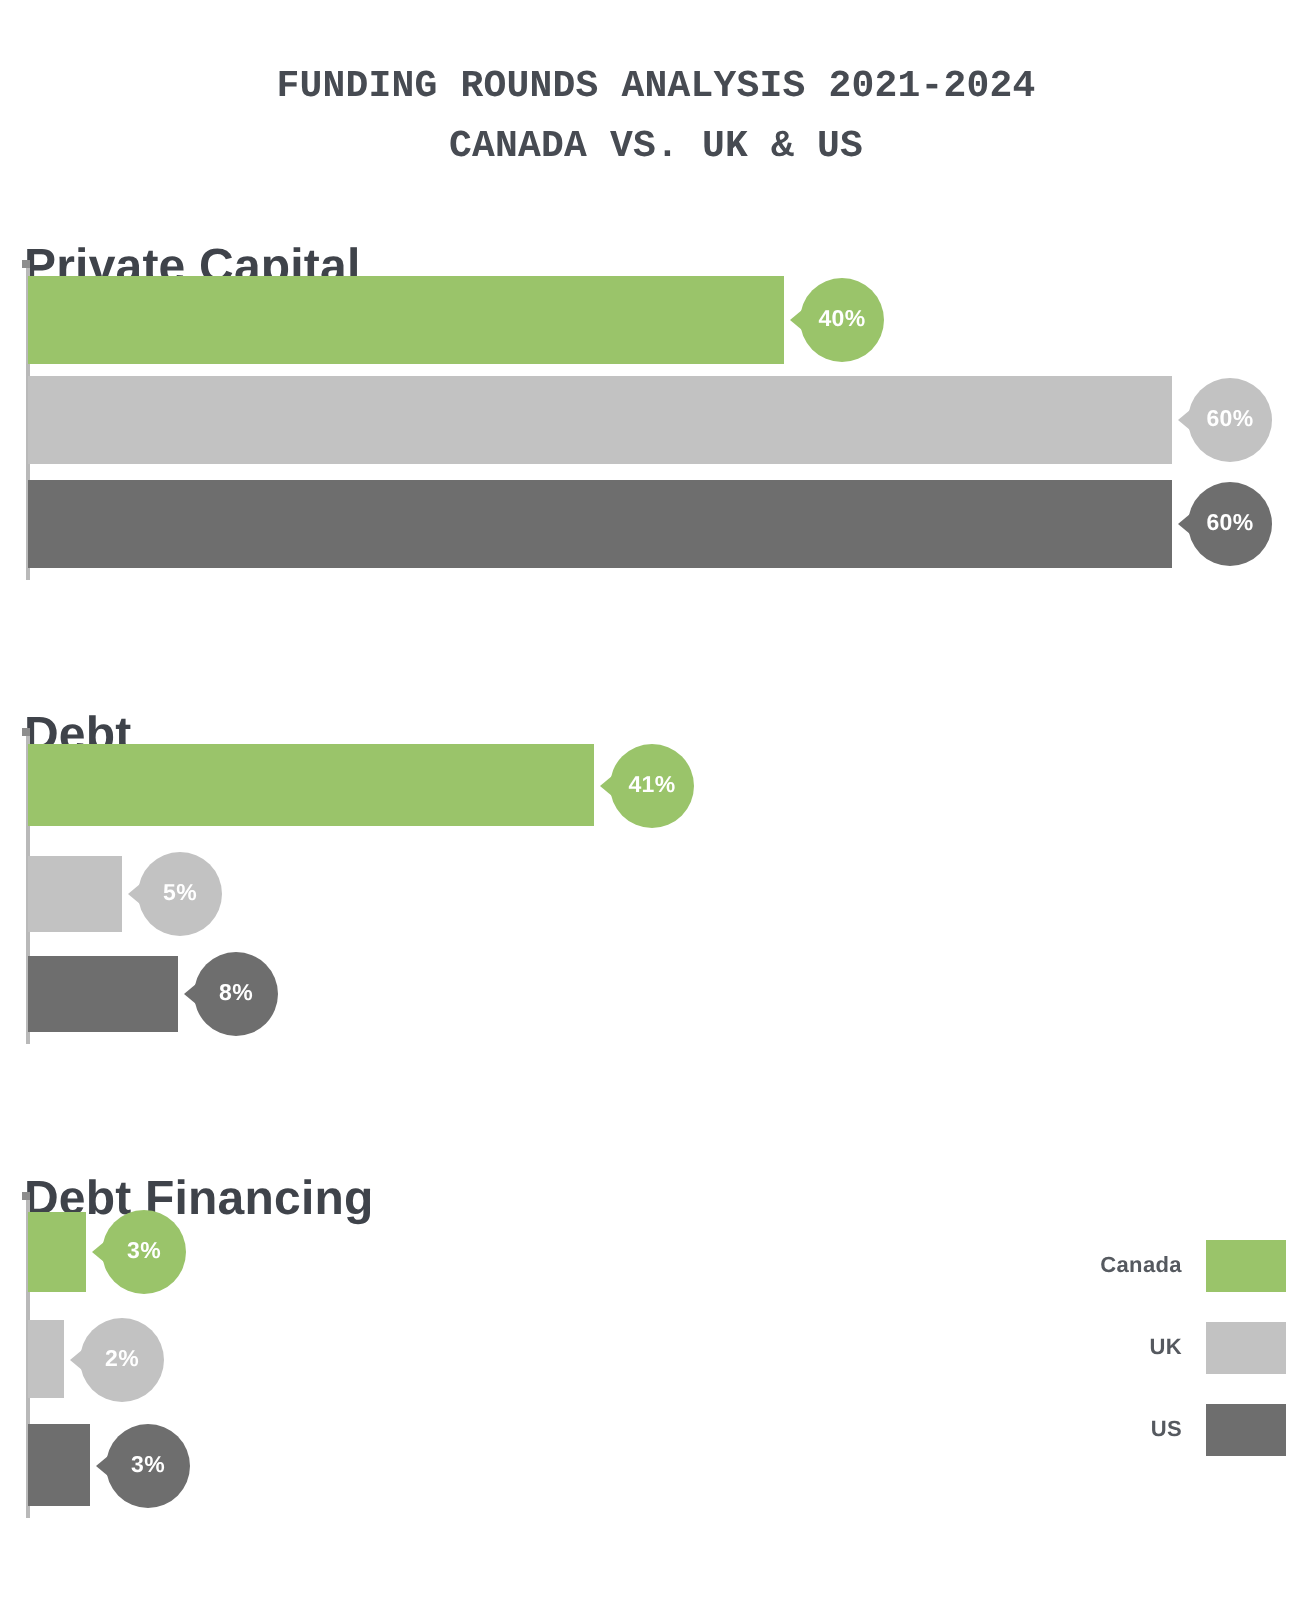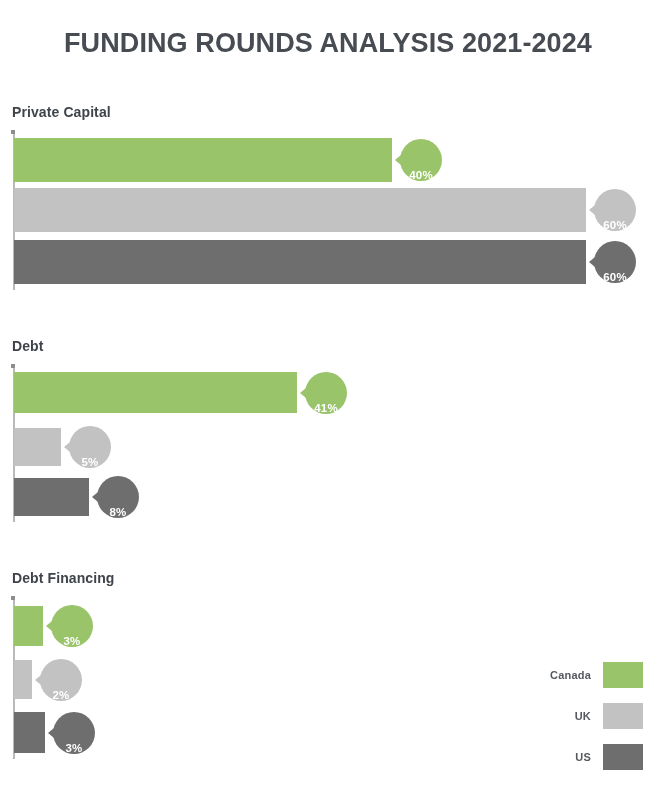--- a/index.html
+++ b/index.html
@@ -25,38 +25,39 @@
   
   .title-block {
     position: absolute;
     top: 28px;
     left: 0;
     width: 656px;
     text-align: center;
     color: #474b52;
   }
   .title-line {
-    font-size: 27px;
+    font-size: 19px;
     font-weight: bold;
     letter-spacing: 0.1px;
     line-height: 30px;
     white-space: nowrap;
+    font-family: Liberation Mono, monospace;
   }
 
   
   .section {
     position: absolute;
     left: 0;
     width: 656px;
   }
   .section-label {
     position: absolute;
     left: 12px;
-    top: 0;
-    font-size: 14px;
+    top: 16px;
+    font-size: 24px;
     font-weight: bold;
     color: #3f434a;
     letter-spacing: 0.1px;
     white-space: nowrap;
   }
   .axis-line {
     position: absolute;
     left: 13px;
     width: 1.5px;
     background: #b9b9b9;
@@ -84,21 +85,21 @@
     position: absolute;
     top: 50%;
     width: 42px;
     height: 42px;
     margin-top: -21px;
     border-radius: 50%;
     color: #ffffff;
     font-size: 11.5px;
     font-weight: bold;
     display: flex;
-    align-items: flex-end;
+    align-items: center;
     justify-content: center;
     letter-spacing: 0.2px;
   }
   .badge-notch {
     position: absolute;
     left: -5px;
     top: 50%;
     margin-top: -5px;
     width: 0;
     height: 0;
@@ -133,20 +134,21 @@
     height: 26px;
   }
 </style>
 </head>
 <body>
 
 <div id="chart-root">
 
   <div class="title-block">
     <div class="title-line">FUNDING ROUNDS ANALYSIS 2021-2024</div>
+    <div class="title-line">CANADA VS. UK &amp; US</div>
   </div>
 
   <div id="sections-host">
       <div class="section" style="top: 104px;">
         <div class="section-label">Private Capital</div>
         <div class="axis-cap" style="top: 26px;"></div>
         <div class="axis-line" style="top: 30px; height: 156px;"></div>
         <div class="bar-row" style="top: 34px; height: 44px; width: 438px;">
           <div class="bar" style="width: 378px; background: rgb(154, 196, 106);"></div>
           <div class="badge" style="left: 386px; background: rgb(154, 196, 106); color: rgb(255, 255, 255);">
@@ -216,21 +218,21 @@
         <div class="bar-row" style="top: 142px; height: 41px; width: 91px;">
           <div class="bar" style="width: 31px; background: rgb(110, 110, 110);"></div>
           <div class="badge" style="left: 39px; background: rgb(110, 110, 110); color: rgb(255, 255, 255);">
             <span class="badge-notch" style="color: rgb(110, 110, 110);"></span>
             <span>3%</span>
           </div>
         </div>
       </div>
     </div>
 
-  <div class="legend" id="legend-host" style="top: 662px; height: 123px; text-align: center;">
+  <div class="legend" id="legend-host" style="top: 620px; height: 123px; text-align: center;">
       <div class="legend-row" style="top: 0px;">
         <span class="legend-label">Canada</span>
         <span class="legend-swatch" style="background: rgb(154, 196, 106);"></span>
       </div>
       <div class="legend-row" style="top: 41px;">
         <span class="legend-label">UK</span>
         <span class="legend-swatch" style="background: rgb(194, 194, 194);"></span>
       </div>
       <div class="legend-row" style="top: 82px;">
         <span class="legend-label">US</span>

